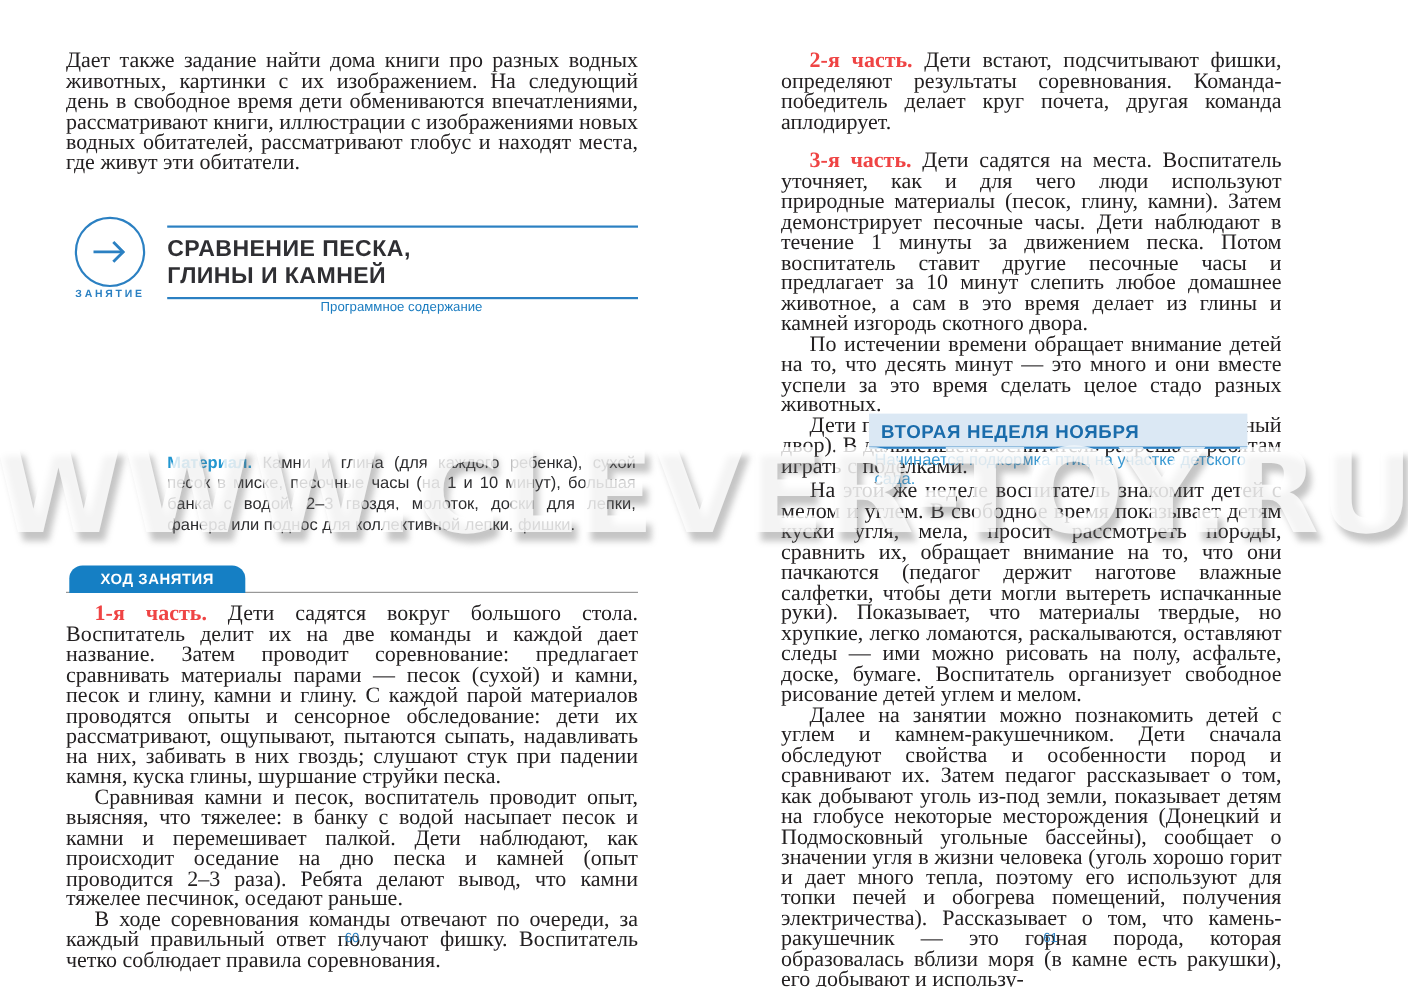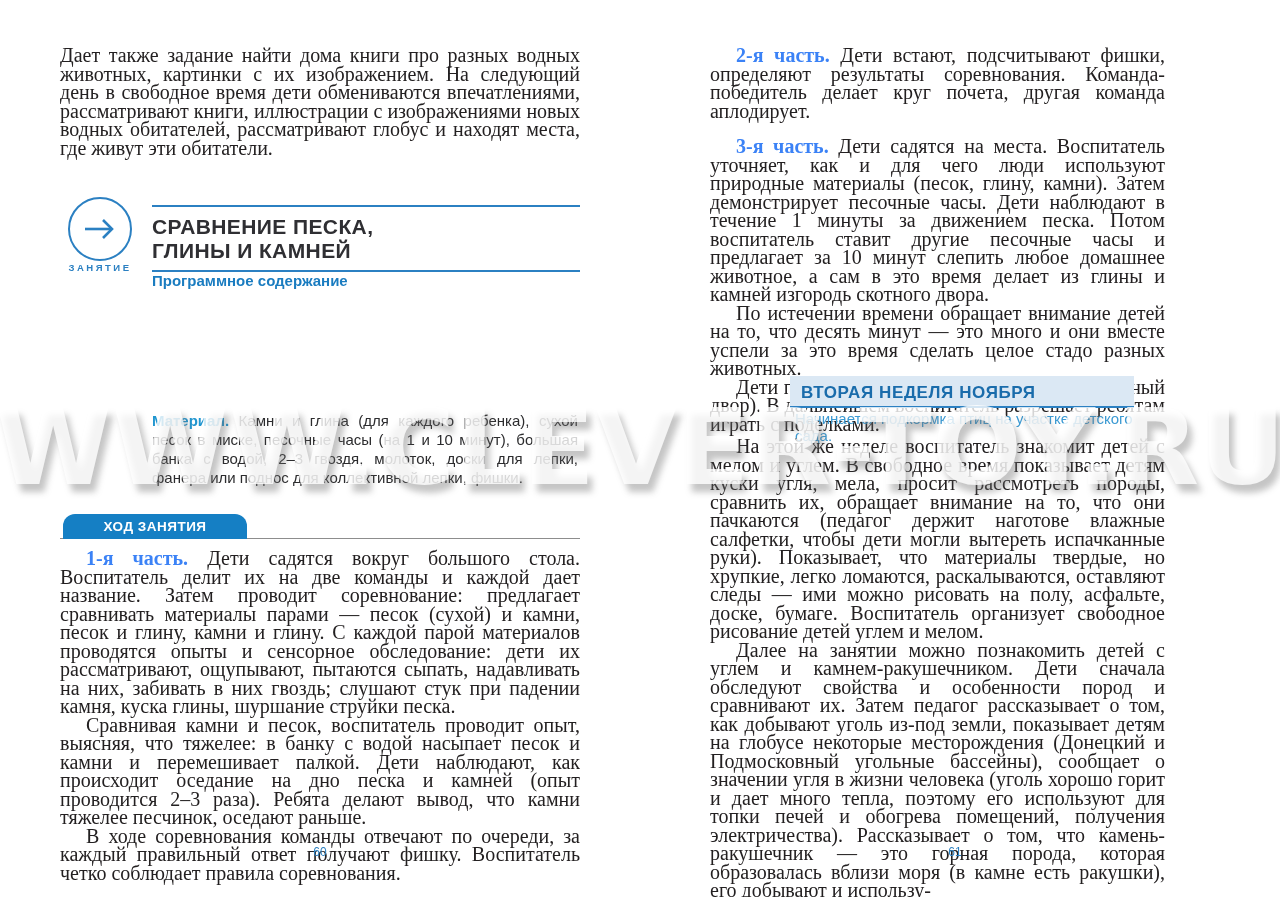--- a/index.html
+++ b/index.html
@@ -9,50 +9,50 @@
     font-family:"Liberation Serif", serif;
   }
   .abs{position:absolute;}
   
   .serif{font-family:"Liberation Serif", serif;font-size:20px;line-height:18.5px;
          color:#232021;text-align:justify;margin:0;}
   .sans{font-family:"Liberation Sans", sans-serif;font-size:15px;line-height:19px;
         color:#2c2c2e;text-align:justify;margin:0;}
   .indent{text-indent:26px;}
   .gap{margin-top:17px;}
-  .part-label{color:#3b82f6;font-weight:bold;}
+  .part-label{color:#ef4444;font-weight:bold;}
   
   .circle{
     position:absolute;left:68px;top:197px;width:60px;height:60px;
     border:2px solid #2b80c2;border-radius:50%;
     display:flex;align-items:center;justify-content:center;
   }
   .badge-label{
     position:absolute;left:56px;top:262px;width:88px;text-align:center;
     font-family:"Liberation Sans", sans-serif;font-size:9.5px;font-weight:bold;
     letter-spacing:2.5px;color:#2b80c2;
   }
   
   .title-block{position:absolute;left:152px;top:205px;width:428px;}
   .rule{border-top:2px solid #2b80c2;height:0;}
   .lesson-title{
     font-family:"Liberation Sans", sans-serif;font-size:21px;font-weight:bold;
     letter-spacing:0.4px;color:#2f2f33;line-height:24px;margin:8px 0 7px 0;
   }
   
   .program-heading{
-    font-family:"Liberation Sans", sans-serif;font-size:15px;font-weight:bold;
-    color:#1a7cc0;margin:0 0 8px 0;
+    font-family:"Liberation Sans", sans-serif;font-size:12px;font-weight:normal;
+    color:#1a7cc0;margin:0 0 8px 0;text-align:center;
   }
   .bullet::before{content:"\2022";color:#2b80c2;padding-right:9px;}
   .material-label{color:#2196d0;font-weight:bold;}
   
   .tab-line{position:absolute;left:60px;top:538px;width:520px;border-top:1.5px solid #8d8d8d;}
   .tab{
-    position:absolute;left:63px;top:514px;width:184px;height:25px;
+    position:absolute;left:63px;top:514px;width:160px;height:25px;
     background:#157fc4;border-radius:12px 12px 0 0;
     font-family:"Liberation Sans", sans-serif;font-size:13.5px;font-weight:bold;
     color:#ffffff;text-align:center;line-height:26px;letter-spacing:0.5px;
   }
   
   .week-banner{
     position:absolute;left:790px;top:376px;width:344px;height:32px;
     background:#dbe8f4;border-bottom:2px solid #2b80c2;
     font-family:"Liberation Sans", sans-serif;font-size:17px;font-weight:bold;
     color:#1a6cab;letter-spacing:0.6px;line-height:33px;padding-left:11px;

